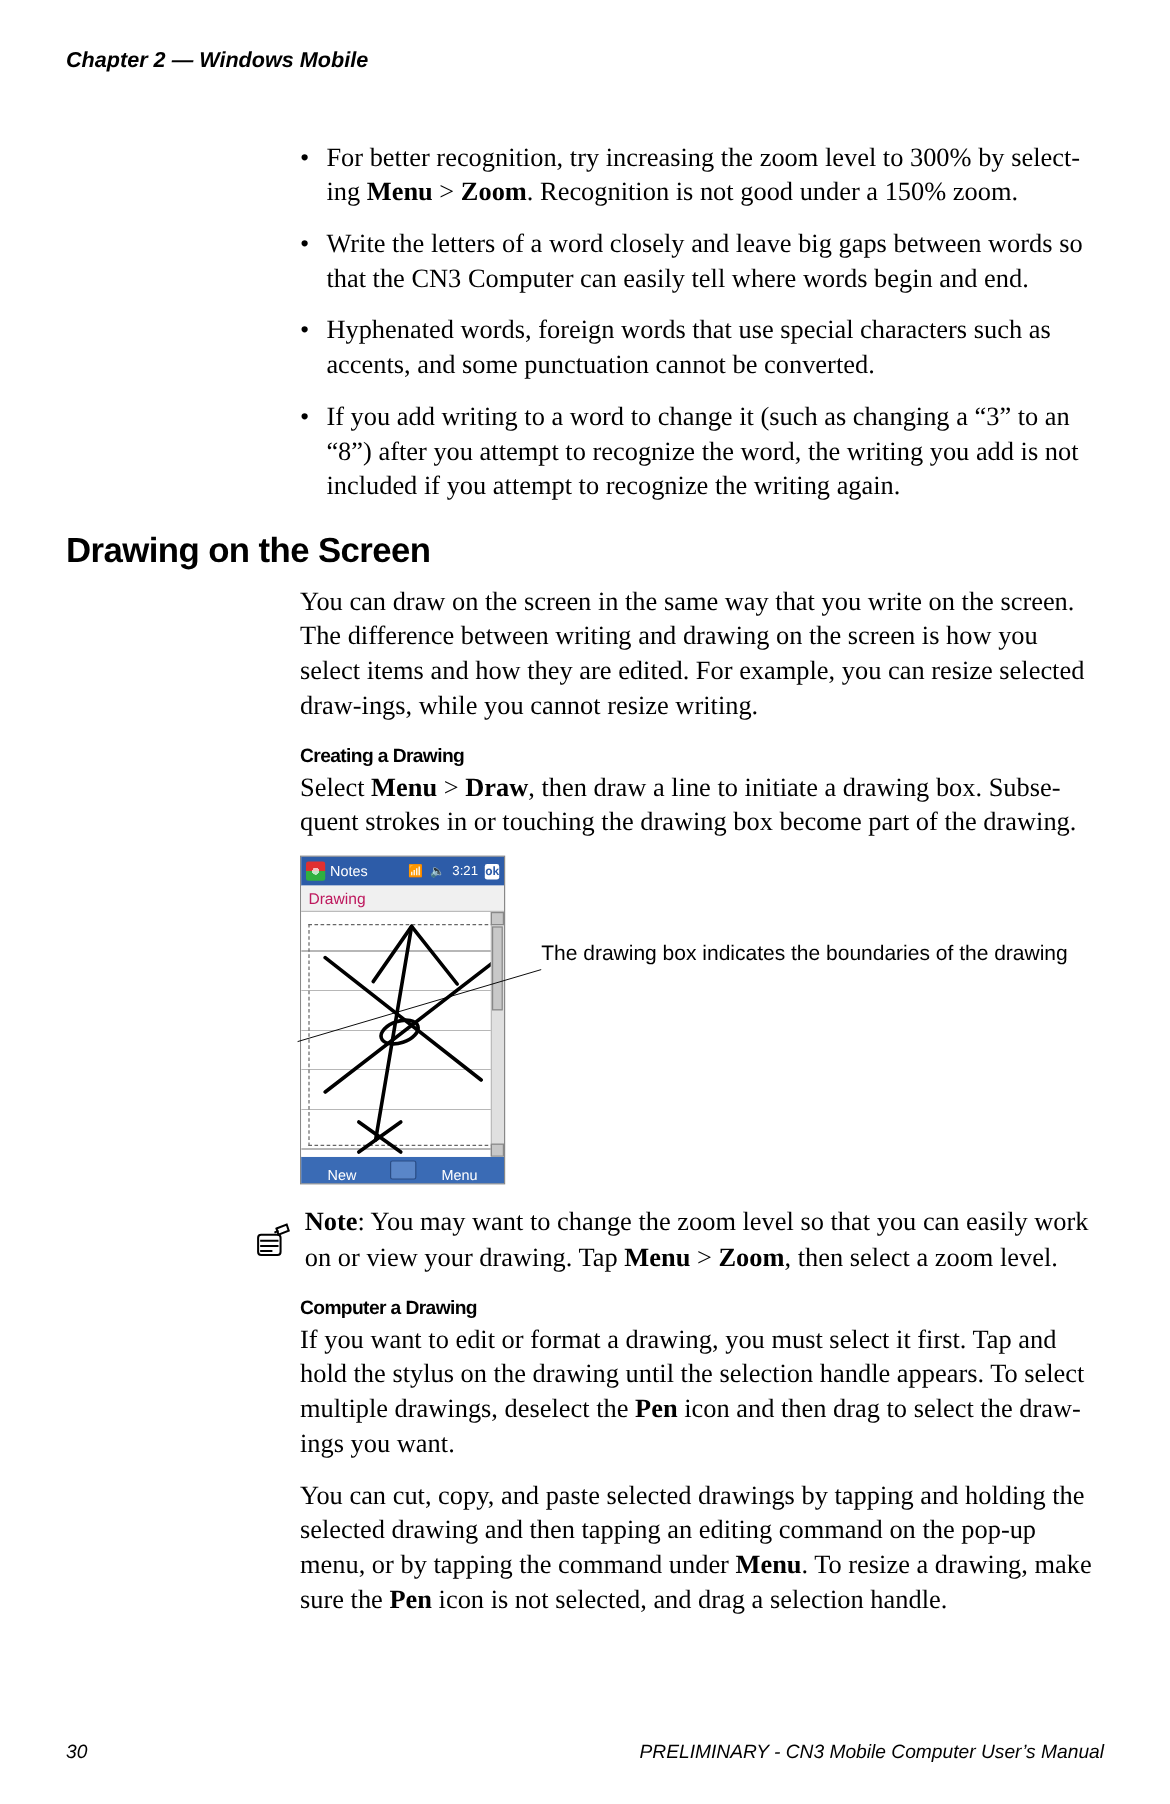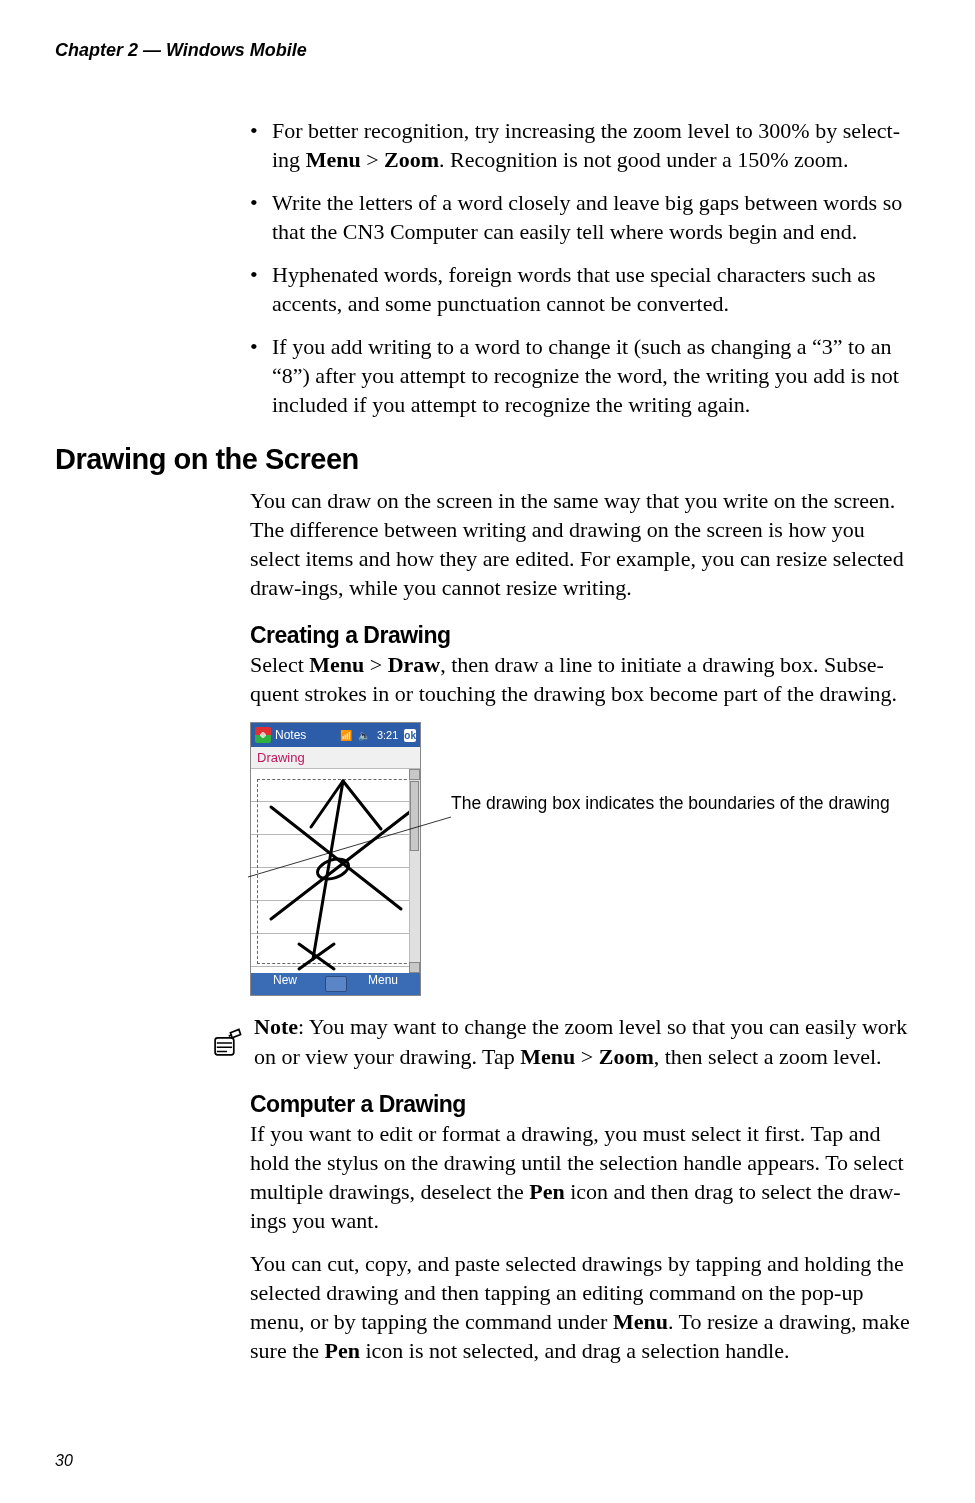--- a/index.html
+++ b/index.html
@@ -53,21 +53,21 @@
     h2.section {
       font-family: Arial, Helvetica, sans-serif;
       font-weight: 800;
       font-size: 29px;
       margin: 24px 0 10px -195px;
       letter-spacing: -0.5px;
     }
     h3.subsection {
       font-family: Arial, Helvetica, sans-serif;
       font-weight: 800;
-      font-size: 23px;
+      font-size: 16px;
       margin: 20px 0 1px 0;
       letter-spacing: -0.5px;
     }
     p.body {
       font-size: 22px;
       line-height: 1.32;
       margin: 0 0 14px 0;
     }
     .figure-row {
       display: flex;
@@ -193,21 +193,21 @@
     .drawing-svg {
       position: absolute;
       left: 0;
       top: 0;
     }
     .phone-bottom {
       background: #3a6bb5;
       color: #fff;
       height: 22px;
       display: flex;
-      align-items: flex-start;
+      align-items: flex-end;
       justify-content: space-between;
       font-family: Tahoma, Arial, sans-serif;
       font-size: 12px;
       padding: 0 22px;
     }
     .keyb-icon {
       position:absolute;
       left:50%;
       transform:translateX(-50%);
       bottom:3px;
@@ -356,15 +356,16 @@
       <span>If you want to edit or format a drawing, you must select it first. Tap and hold the stylus on the drawing until the selection handle appears. To select multiple drawings, deselect the </span><span class="bold">Pen</span><span> icon and then drag to select the draw-ings you want.</span>
     </p>
     <p class="body">
       <span>You can cut, copy, and paste selected drawings by tapping and holding the selected drawing and then tapping an editing command on the pop-up menu, or by tapping the command under </span><span class="bold">Menu</span><span>. To resize a drawing, make sure the </span><span class="bold">Pen</span><span> icon is not selected, and drag a selection handle.</span>
     </p>
 
   </div>
 
   <div class="footer">
     <span>30</span>
+    <span>PRELIMINARY - CN3 Mobile Computer User’s Manual</span>
   </div>
 
 </div>
 
 </body></html>

